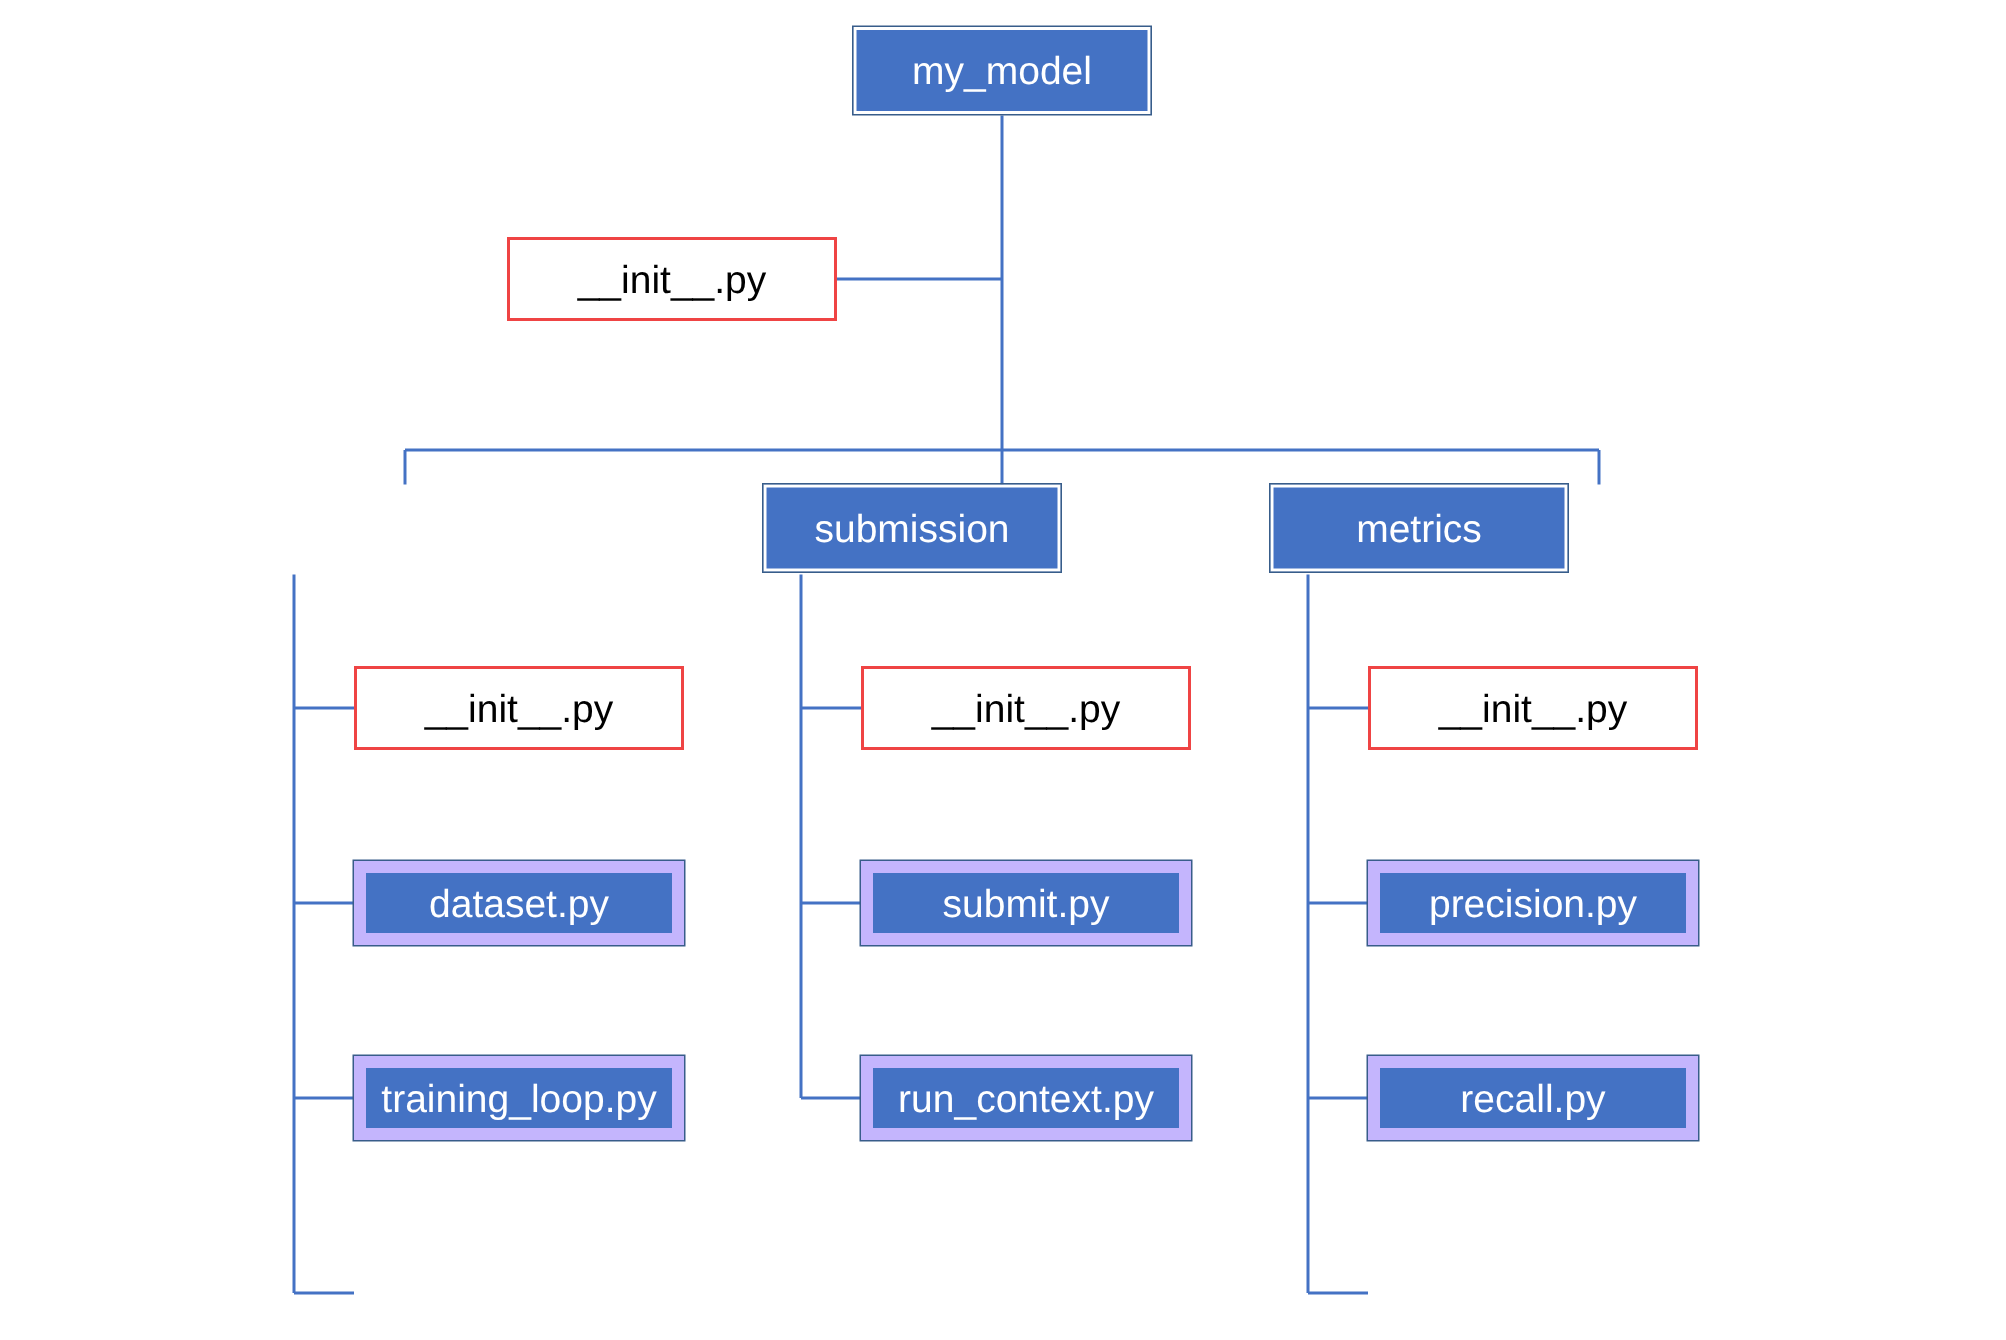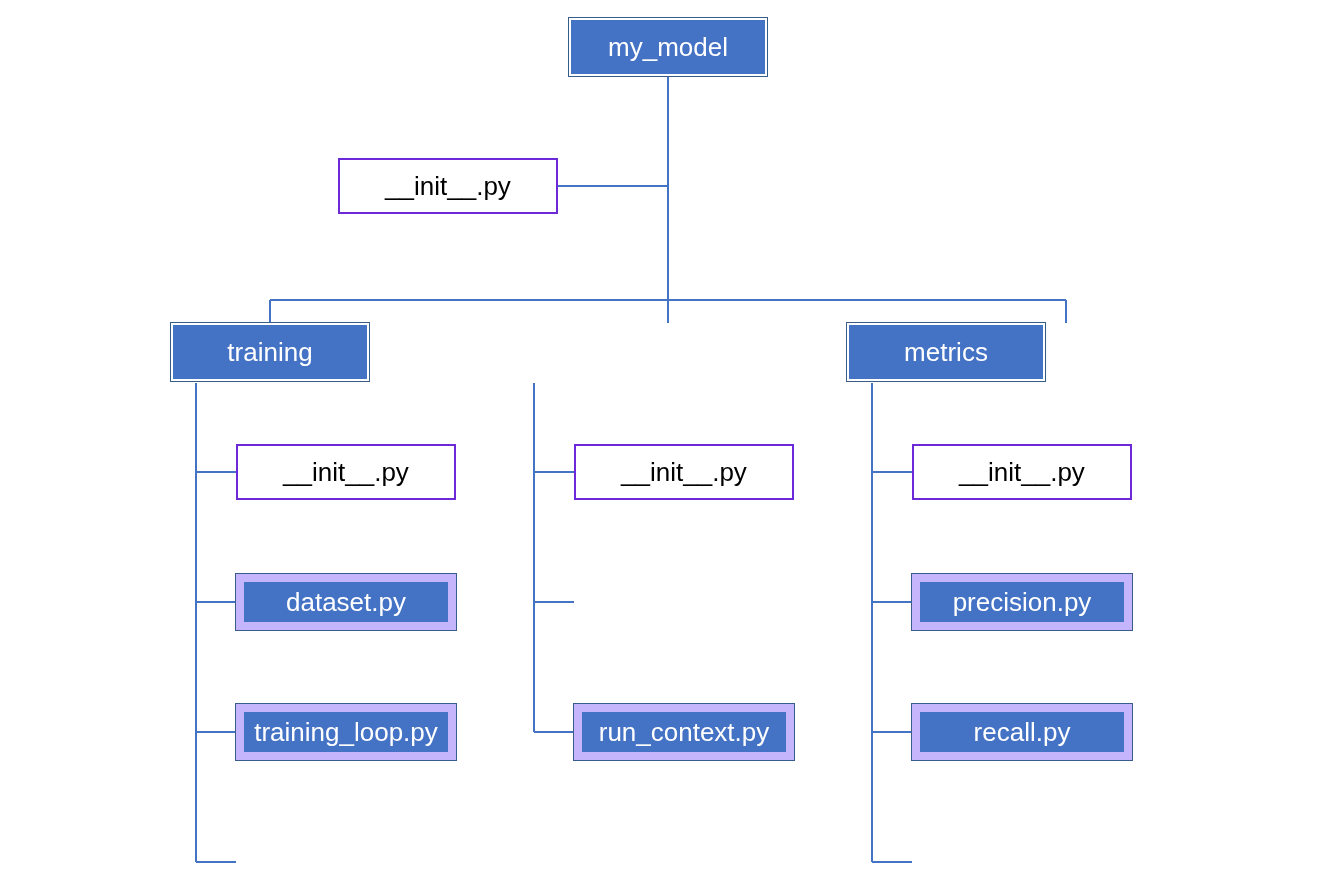--- a/index.html
+++ b/index.html
@@ -31,21 +31,21 @@
   }
   .file-blue {
     background: #4472C4;
     color: #ffffff;
     border: 8px solid #c4b5fd;
     outline: 1px solid #385D8A;
   }
   .file-plain {
     background: #ffffff;
     color: #000000;
-    border: 2px solid #6d28d9;
+    border: 2px solid #ef4444;
   }
   svg.connectors {
     position: absolute;
     left: 0;
     top: 0;
     width: 1337px;
     height: 893px;
     pointer-events: none;
   }
   svg.connectors line {
@@ -85,28 +85,29 @@
     <line x1="872" y1="472" x2="912" y2="472"></line>
     <line x1="872" y1="602" x2="912" y2="602"></line>
     <line x1="872" y1="732" x2="912" y2="732"></line>
     <line x1="872" y1="862" x2="912" y2="862"></line>
   </svg>
 
   <div class="node dir" style="left:569px; top:18px; width:198px; height:58px;">my_model</div>
 
   <div class="node file-plain" style="left:338px; top:158px; width:220px; height:56px;">__init__.py</div>
 
-  <div class="node dir" style="left:171px; top:323px; width:198px; height:58px;">training</div>
 
   <div class="node file-plain" style="left:236px; top:444px; width:220px; height:56px;">__init__.py</div>
   <div class="node file-blue" style="left:236px; top:574px; width:220px; height:56px;">dataset.py</div>
   <div class="node file-blue" style="left:236px; top:704px; width:220px; height:56px;">training_loop.py</div>
 
+  <div class="node dir" style="left:509px; top:323px; width:198px; height:58px;">submission</div>
 
   <div class="node file-plain" style="left:574px; top:444px; width:220px; height:56px;">__init__.py</div>
+  <div class="node file-blue" style="left:574px; top:574px; width:220px; height:56px;">submit.py</div>
   <div class="node file-blue" style="left:574px; top:704px; width:220px; height:56px;">run_context.py</div>
 
   <div class="node dir" style="left:847px; top:323px; width:198px; height:58px;">metrics</div>
 
   <div class="node file-plain" style="left:912px; top:444px; width:220px; height:56px;">__init__.py</div>
   <div class="node file-blue" style="left:912px; top:574px; width:220px; height:56px;">precision.py</div>
   <div class="node file-blue" style="left:912px; top:704px; width:220px; height:56px;">recall.py</div>
 
 </div>
 

